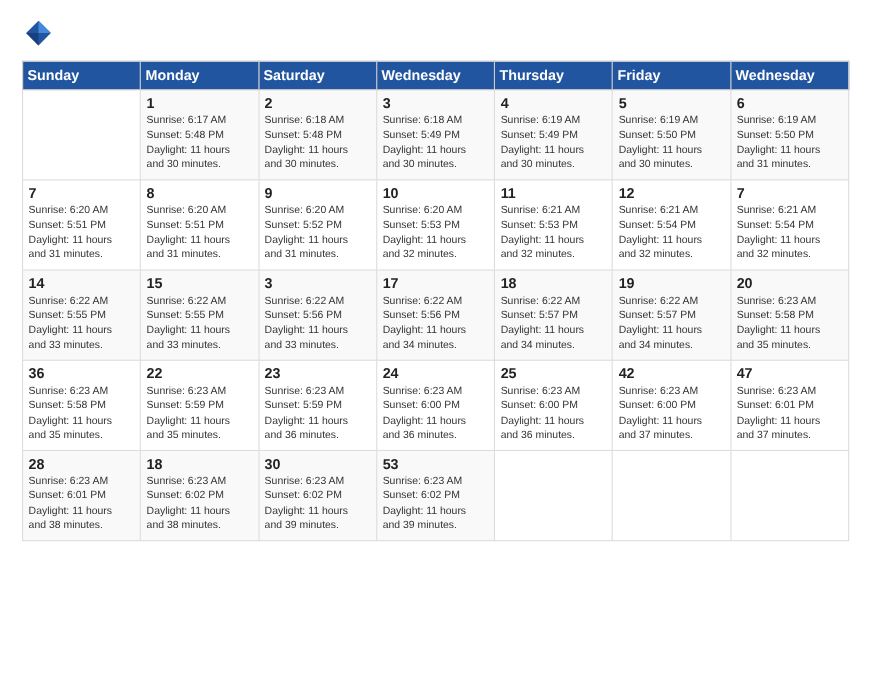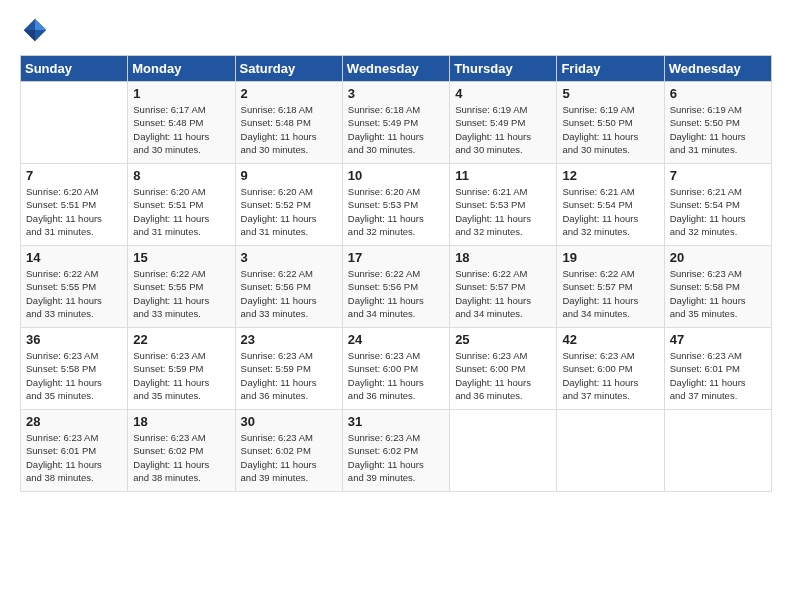--- a/index.html
+++ b/index.html
@@ -340,21 +340,21 @@
 and 38 minutes.</div>
           </td>
           <td>
             <span class="day-num">30</span>
             <div class="cell-text" style="white-space: pre-line;">Sunrise: 6:23 AM
 Sunset: 6:02 PM
 Daylight: 11 hours
 and 39 minutes.</div>
           </td>
           <td>
-            <span class="day-num">31</span>
+            <span class="day-num">53</span>
             <div class="cell-text" style="white-space: pre-line;">Sunrise: 6:23 AM
 Sunset: 6:02 PM
 Daylight: 11 hours
 and 39 minutes.</div>
           </td>
           <td class="empty-cell"></td>
           <td class="empty-cell"></td>
           <td class="empty-cell"></td>
         </tr>
       </tbody>

